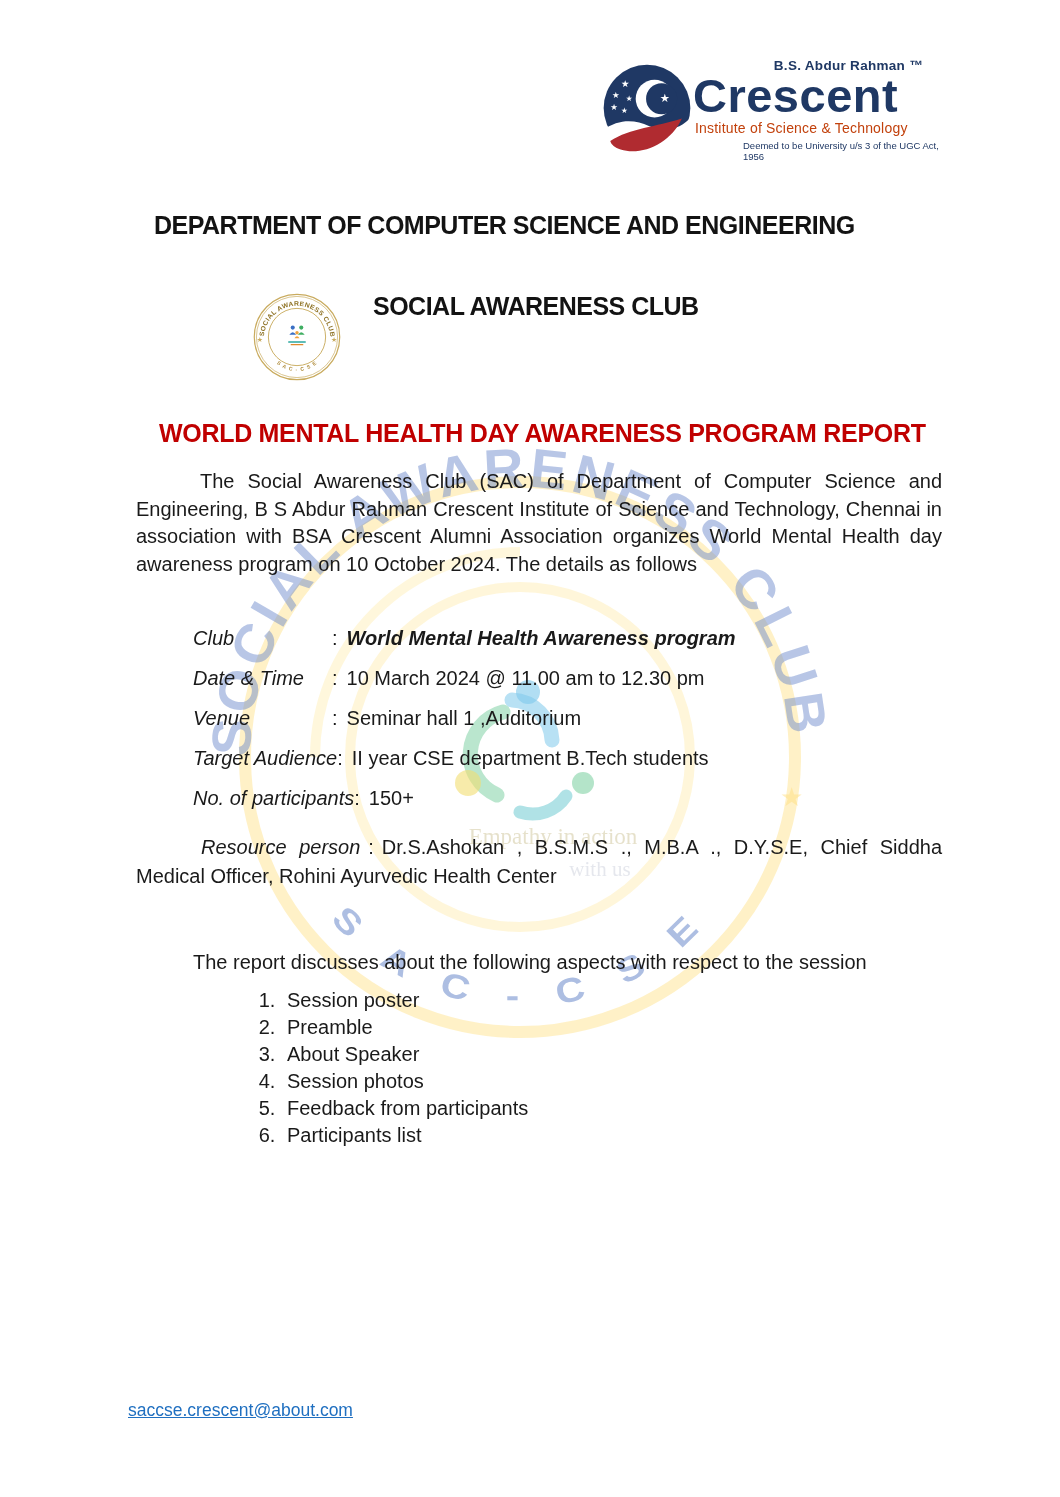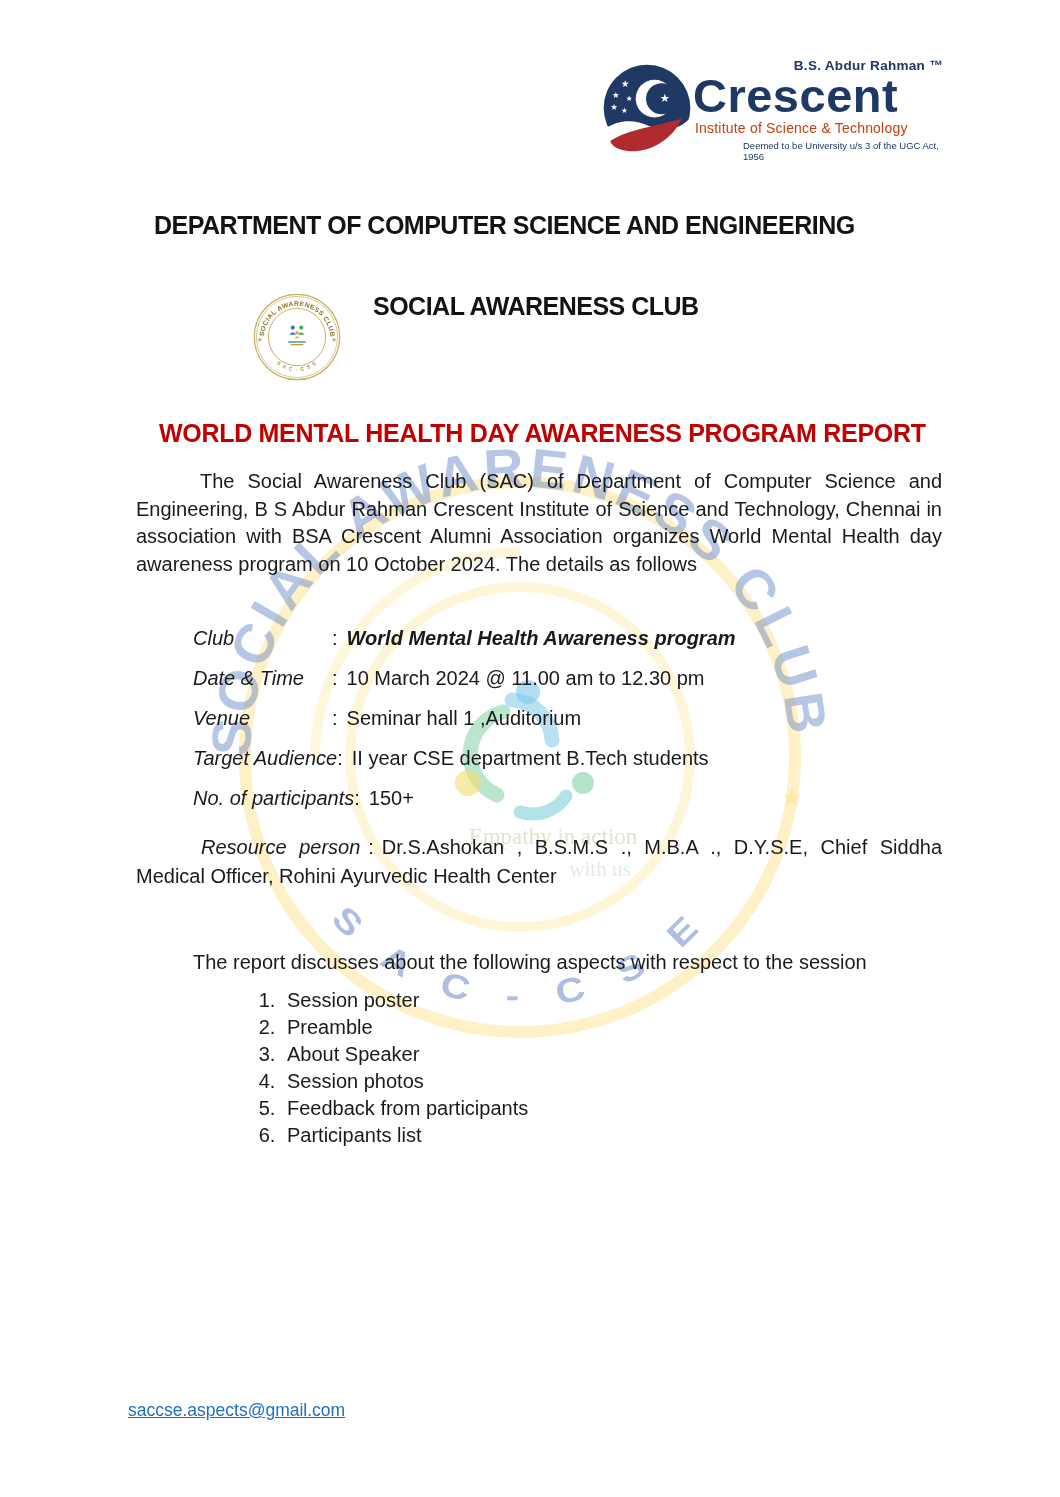--- a/index.html
+++ b/index.html
@@ -5,21 +5,21 @@
   html,body{margin:0;padding:0;background:#fff;}
   .page{
     position:relative;width:1060px;height:1497px;background:#ffffff;
     font-family:"Liberation Sans", sans-serif;color:#1a1a1a;overflow:hidden;
   }
   .wm{position:absolute;left:0;top:0;z-index:0;pointer-events:none;}
   .layer{position:absolute;z-index:1;}
 
   
   .logo{left:598px;top:56px;width:345px;height:108px;}
-  .logo .tm{position:absolute;right:0;top:2px;font-size:13.5px;font-weight:700;color:#1f3864;letter-spacing:.3px;}
+  .logo .tm{position:absolute;right:20px;top:2px;font-size:13.5px;font-weight:700;color:#1f3864;letter-spacing:.3px;}
   .logo .brand{position:absolute;left:95px;top:16px;font-size:47px;font-weight:700;color:#1f3864;line-height:1;letter-spacing:.5px;}
   .logo .sub{position:absolute;left:97px;top:64px;font-size:14px;font-weight:500;color:#c2410c;letter-spacing:.2px;}
   .logo .tag{position:absolute;left:113px;top:84px;font-size:9.5px;color:#1f3864;padding-left:32px;}
 
   .dept{left:154px;top:211px;font-size:25px;font-weight:700;letter-spacing:-0.5px;color:#131313;margin:0;}
   .club-badge{left:253px;top:293px;}
   .club{left:373px;top:292px;font-size:25px;font-weight:700;letter-spacing:-0.5px;color:#131313;margin:0;}
 
   .rtitle{left:159px;top:419px;font-size:25px;font-weight:700;letter-spacing:-0.3px;color:#c00000;margin:0;}
 
@@ -176,16 +176,16 @@
   <ol class="layer aspects">
     <li>Session poster</li>
     <li>Preamble</li>
     <li>About Speaker</li>
     <li>Session photos</li>
     <li>Feedback from participants</li>
     <li>Participants list</li>
   </ol>
 
   <div class="layer footer">
-    <a href="#">saccse.aspects@gmail.com</a>
+    <a href="#">saccse.crescent@about.com</a>
   </div>
 
 </div>
 
 </body></html>

